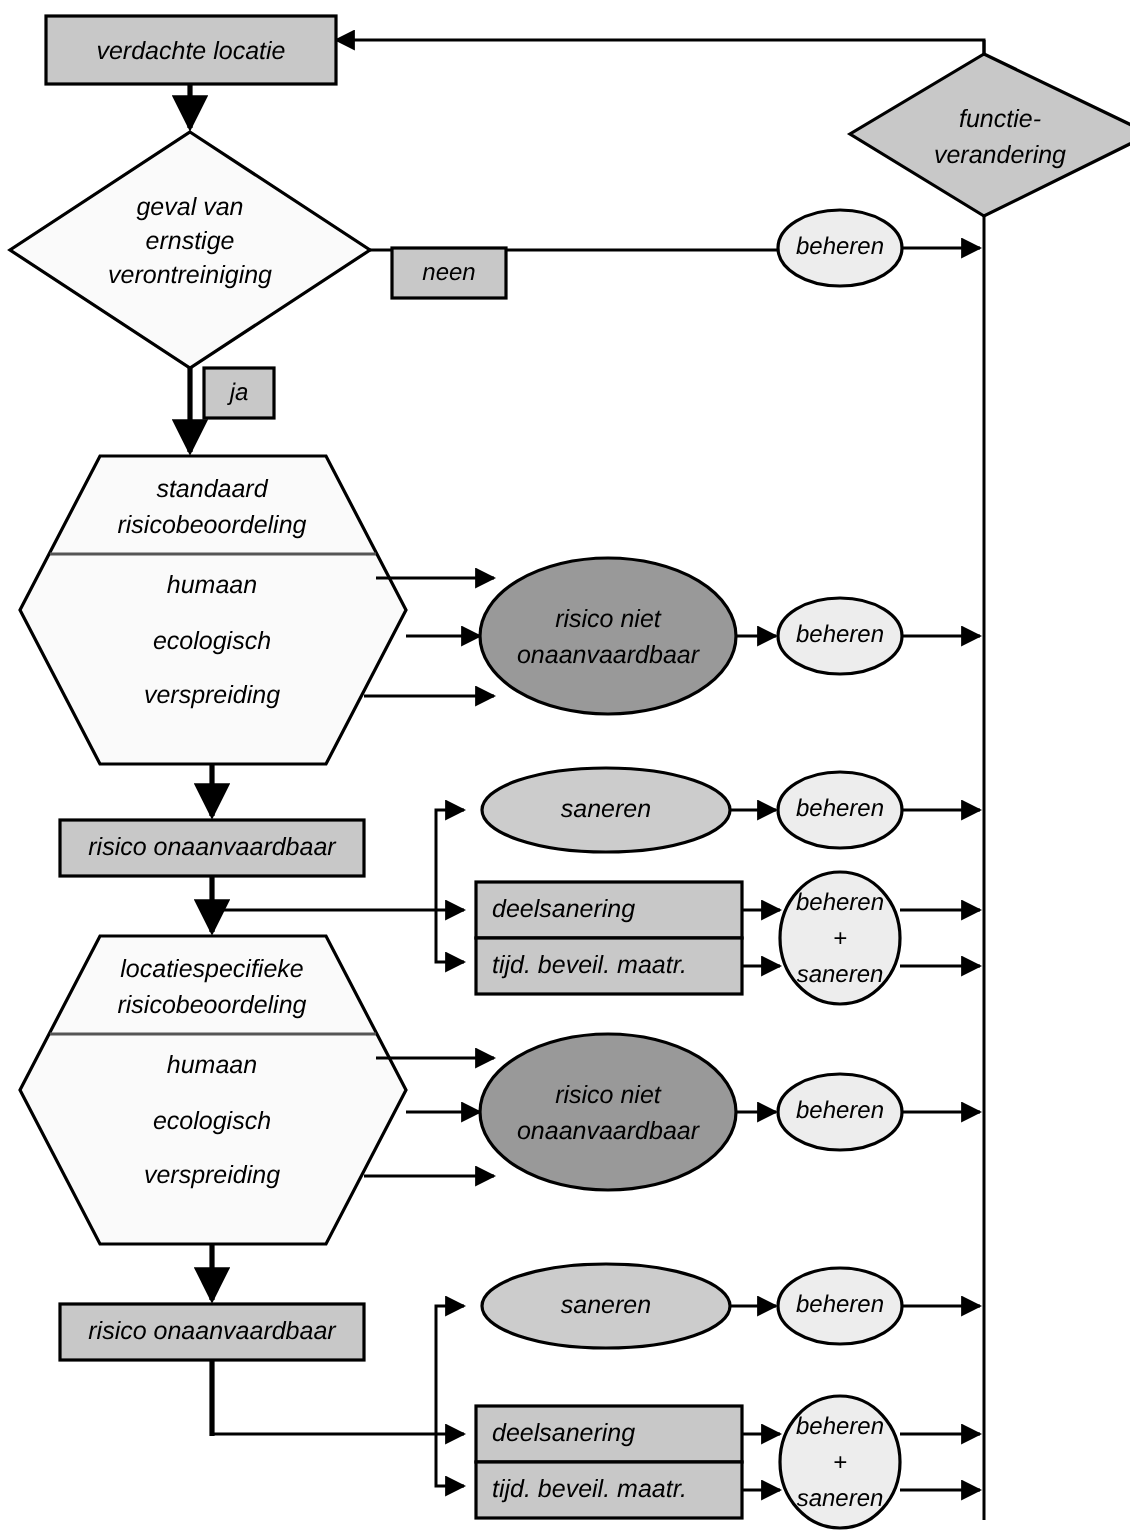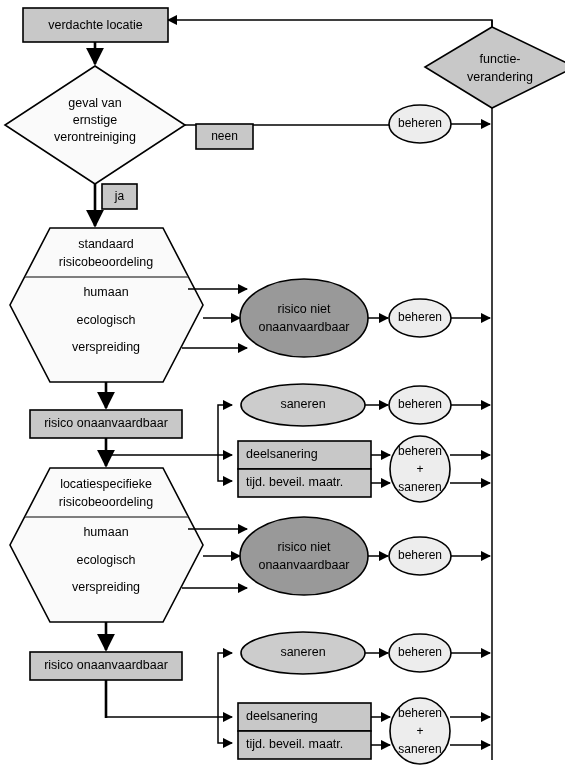--- a/index.html
+++ b/index.html
@@ -10,20 +10,21 @@
   body {
     width: 565px;
     height: 767px;
     font-family: "Liberation Sans", sans-serif;
     overflow: hidden;
   }
   #flow-root {
     position: relative;
     width: 565px;
     height: 767px;
+    font-style: italic;
   }
   svg#flow-svg {
     display: block;
     width: 565px;
     height: 767px;
   }
   .shape-box {
     stroke: #000000;
     stroke-width: 1.6;
   }

